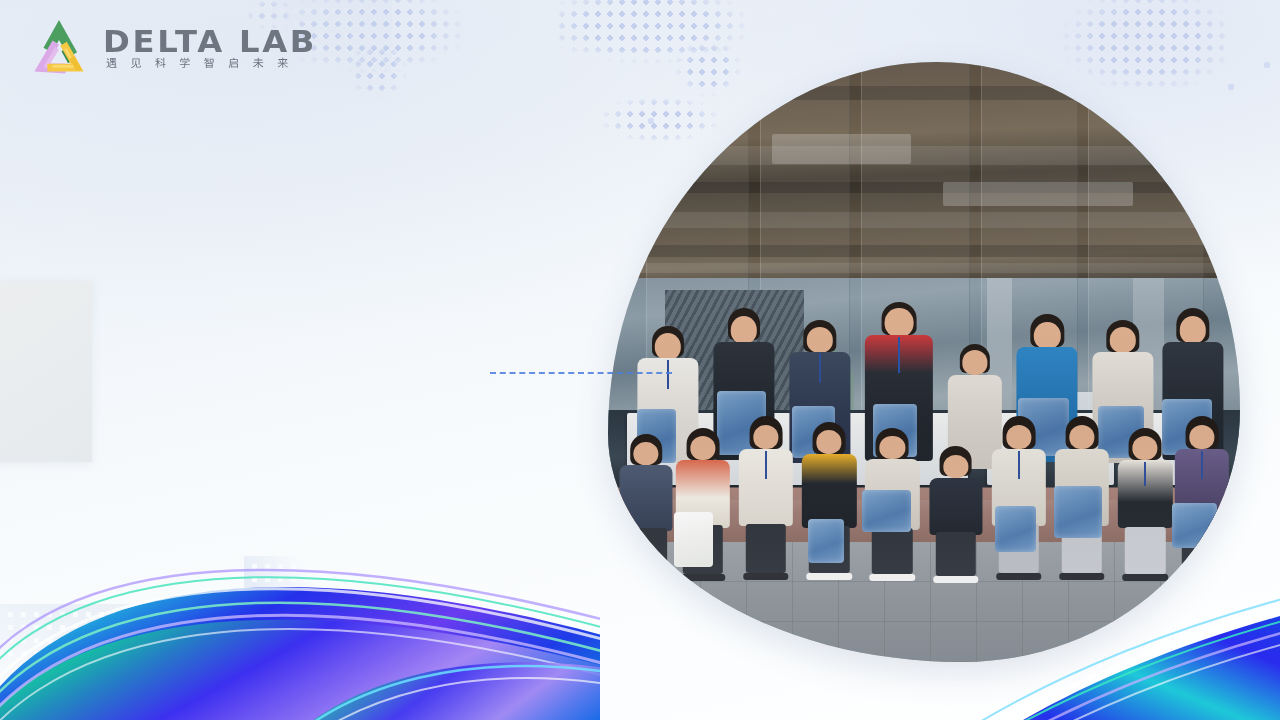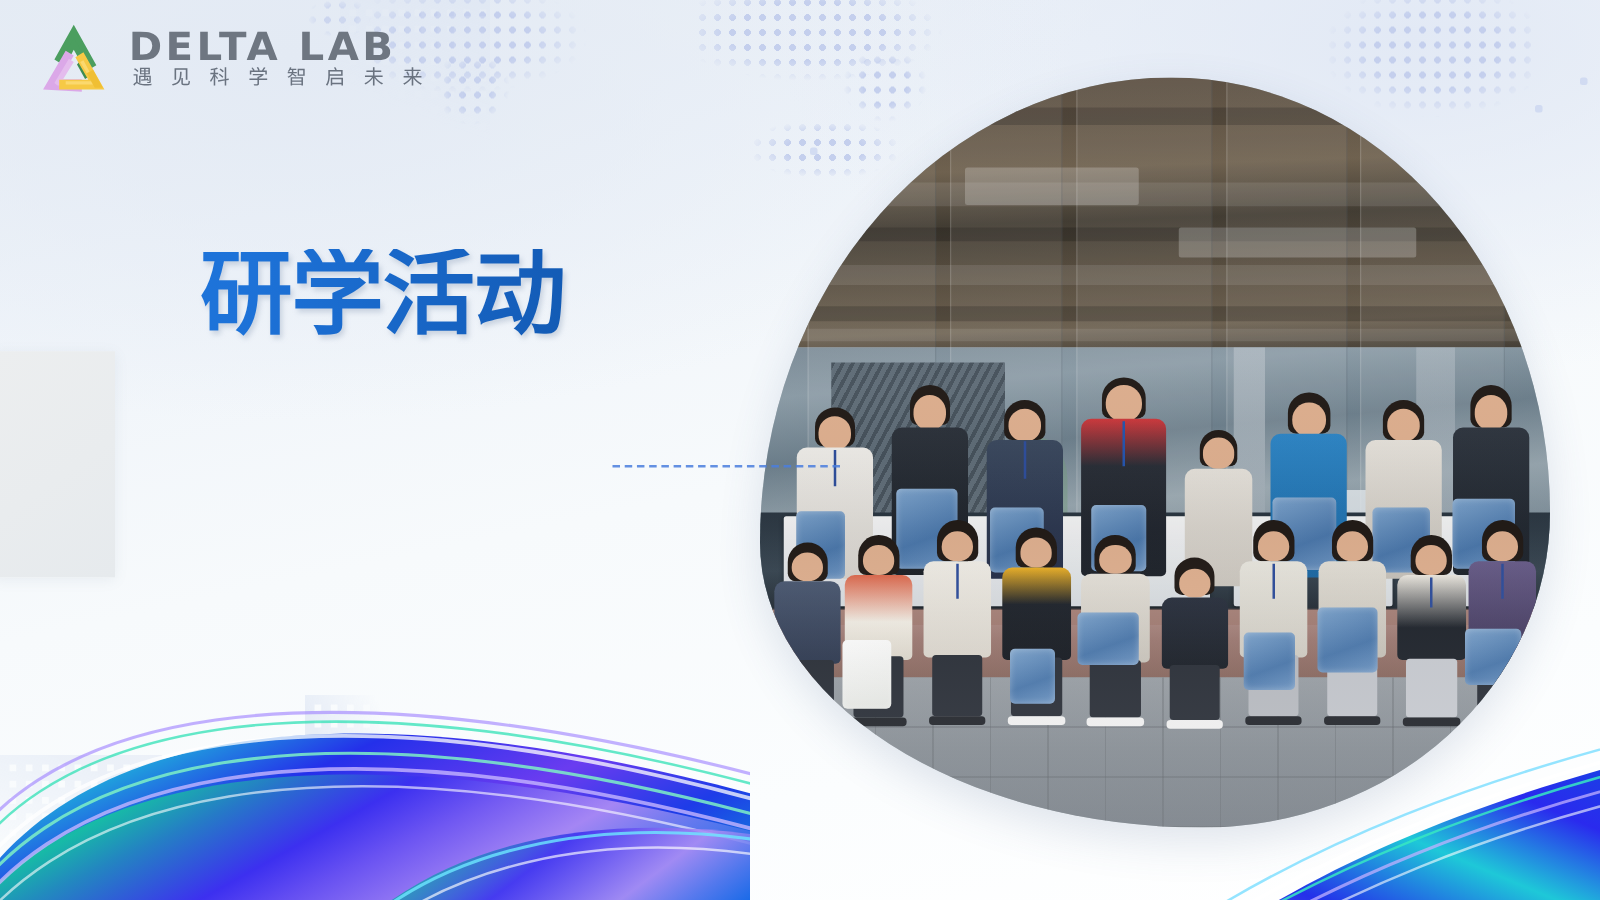--- a/index.html
+++ b/index.html
@@ -78,21 +78,21 @@
   #logo-lockup{position:absolute;left:26px;top:16px;display:flex;align-items:center;gap:11px;}
   #logo-mark{width:66px;height:62px;flex:none;}
   #logo-text-block{display:flex;flex-direction:column;gap:1px;}
   #brand-wordmark{
     font-family:"DejaVu Sans","Liberation Sans",sans-serif;
     font-weight:700;font-size:31px;letter-spacing:2.6px;
     color:#6e7681;line-height:1;white-space:nowrap;
     transform:scaleX(1.04);transform-origin:left center;
   }
   #brand-tagline{
-    font-size:16px;color:#6a7380;letter-spacing:5.2px;line-height:1;
+    font-size:11px;color:#6a7380;letter-spacing:5.2px;line-height:1;
     white-space:nowrap;padding-left:3px;font-weight:500;
   }
 
   
   #headline{position:absolute;left:0px;top:183px;width:660px;}
   .hl-line{
     font-family:"DejaVu Sans","Liberation Sans",sans-serif;
     font-weight:700;font-size:74px;line-height:1.0;white-space:nowrap;
     background:linear-gradient(96deg,#2079e0 0%,#1d72d8 30%,#155fbc 62%,#0d4f9e 88%);
     -webkit-background-clip:text;background-clip:text;
@@ -363,21 +363,20 @@
         <div class="legs" style="top:62%;width:64%;height:28%;"></div>
         <div class="shoes" style="top:90%;width:72%;"></div>
         <div class="bag" style="left:2%;top:50%;width:72%;height:26%;"></div>
       </div>
 
       <div style="position:absolute;inset:0;background:linear-gradient(180deg,rgba(255,255,255,.04) 0%,rgba(0,0,0,.05) 60%,rgba(255,255,255,.10) 100%);"></div>
     </div>
   </div>
 
   <div id="headline">
-    <div class="hl-line" id="headline-line-2">研学活动</div>
   </div>
   <div id="dashed-rule"></div>
 
   <div id="logo-lockup">
     <svg id="logo-mark" viewBox="0 0 100 96">
 
       <path d="M50 6 L78 56 L68 62 L50 30 L36 55 L26 49 Z" fill="#4b9e5f"></path>
       <path d="M50 22 L68 54 L62 58 L50 37 L42 52 L36 48 Z" fill="#4b9e5f"></path>
       <path d="M62 46 L74 67 L64 73 L54 55 Z" fill="#3e8c52"></path>
 

